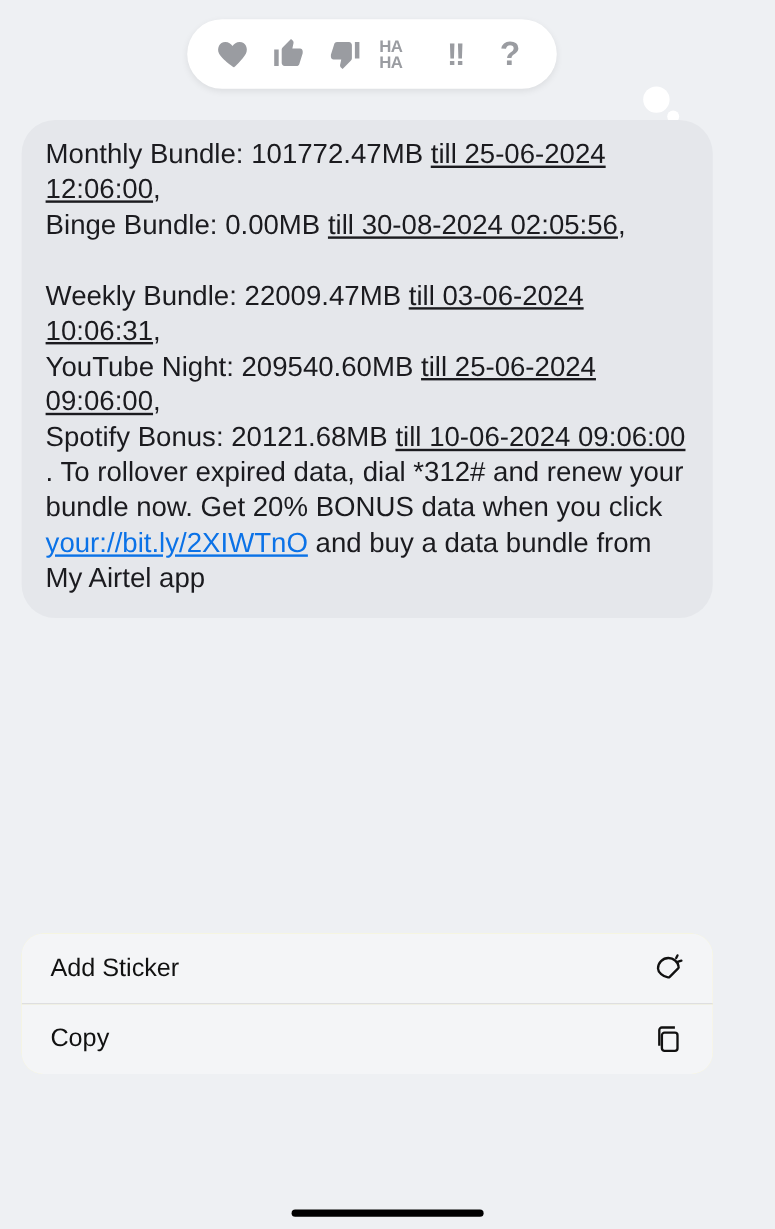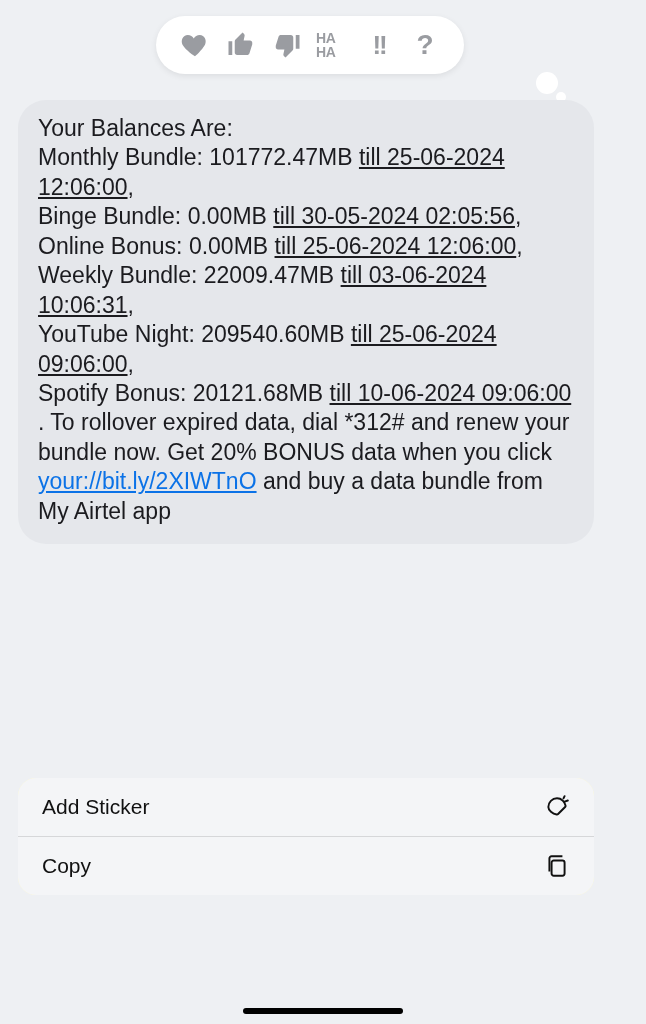--- a/index.html
+++ b/index.html
@@ -126,31 +126,28 @@
   </span>
   <span class="icon" style="font-size:14px;line-height:1;flex-direction:column;font-weight:800;letter-spacing:-0.5px">
     <span>HA HA</span>
   </span>
   <span class="icon" style="font-size:26px;font-weight:800;letter-spacing:-2px">!!</span>
   <span class="icon" style="font-size:28px;font-weight:800">?</span>
 </div>
 <div class="tapback-tail"></div>
 
 <div class="bubble">
-  <div>Your Balances Are:</div>
 
   <div class="row">
     <span>Monthly Bundle: </span><span>101772.47MB </span><span class="u">till 25-06-2024 12:06:00</span><span>,</span>
   </div><br>
   <div class="row">
-    <span>Binge Bundle: </span><span>0.00MB </span><span class="u">till 30-05-2024 02:05:56</span><span>,</span>
+    <span>Binge Bundle: </span><span>0.00MB </span><span class="u">till 30-08-2024 02:05:56</span><span>,</span>
   </div><br>
-  <div class="row">
-    <span>Online Bonus: </span><span>0.00MB </span><span class="u">till 25-06-2024 12:06:00</span><span>,</span>
-  </div><br>
+  <br>
   <div class="row">
     <span>Weekly Bundle: </span><span>22009.47MB </span><span class="u">till 03-06-2024 10:06:31</span><span>,</span>
   </div><br>
   <div class="row">
     <span>YouTube Night: </span><span>209540.60MB </span><span class="u">till 25-06-2024 09:06:00</span><span>,</span>
   </div><br>
   <div class="row">
     <span>Spotify Bonus: </span><span>20121.68MB </span><span class="u">till 10-06-2024 09:06:00</span><span></span>
   </div><br>
 

